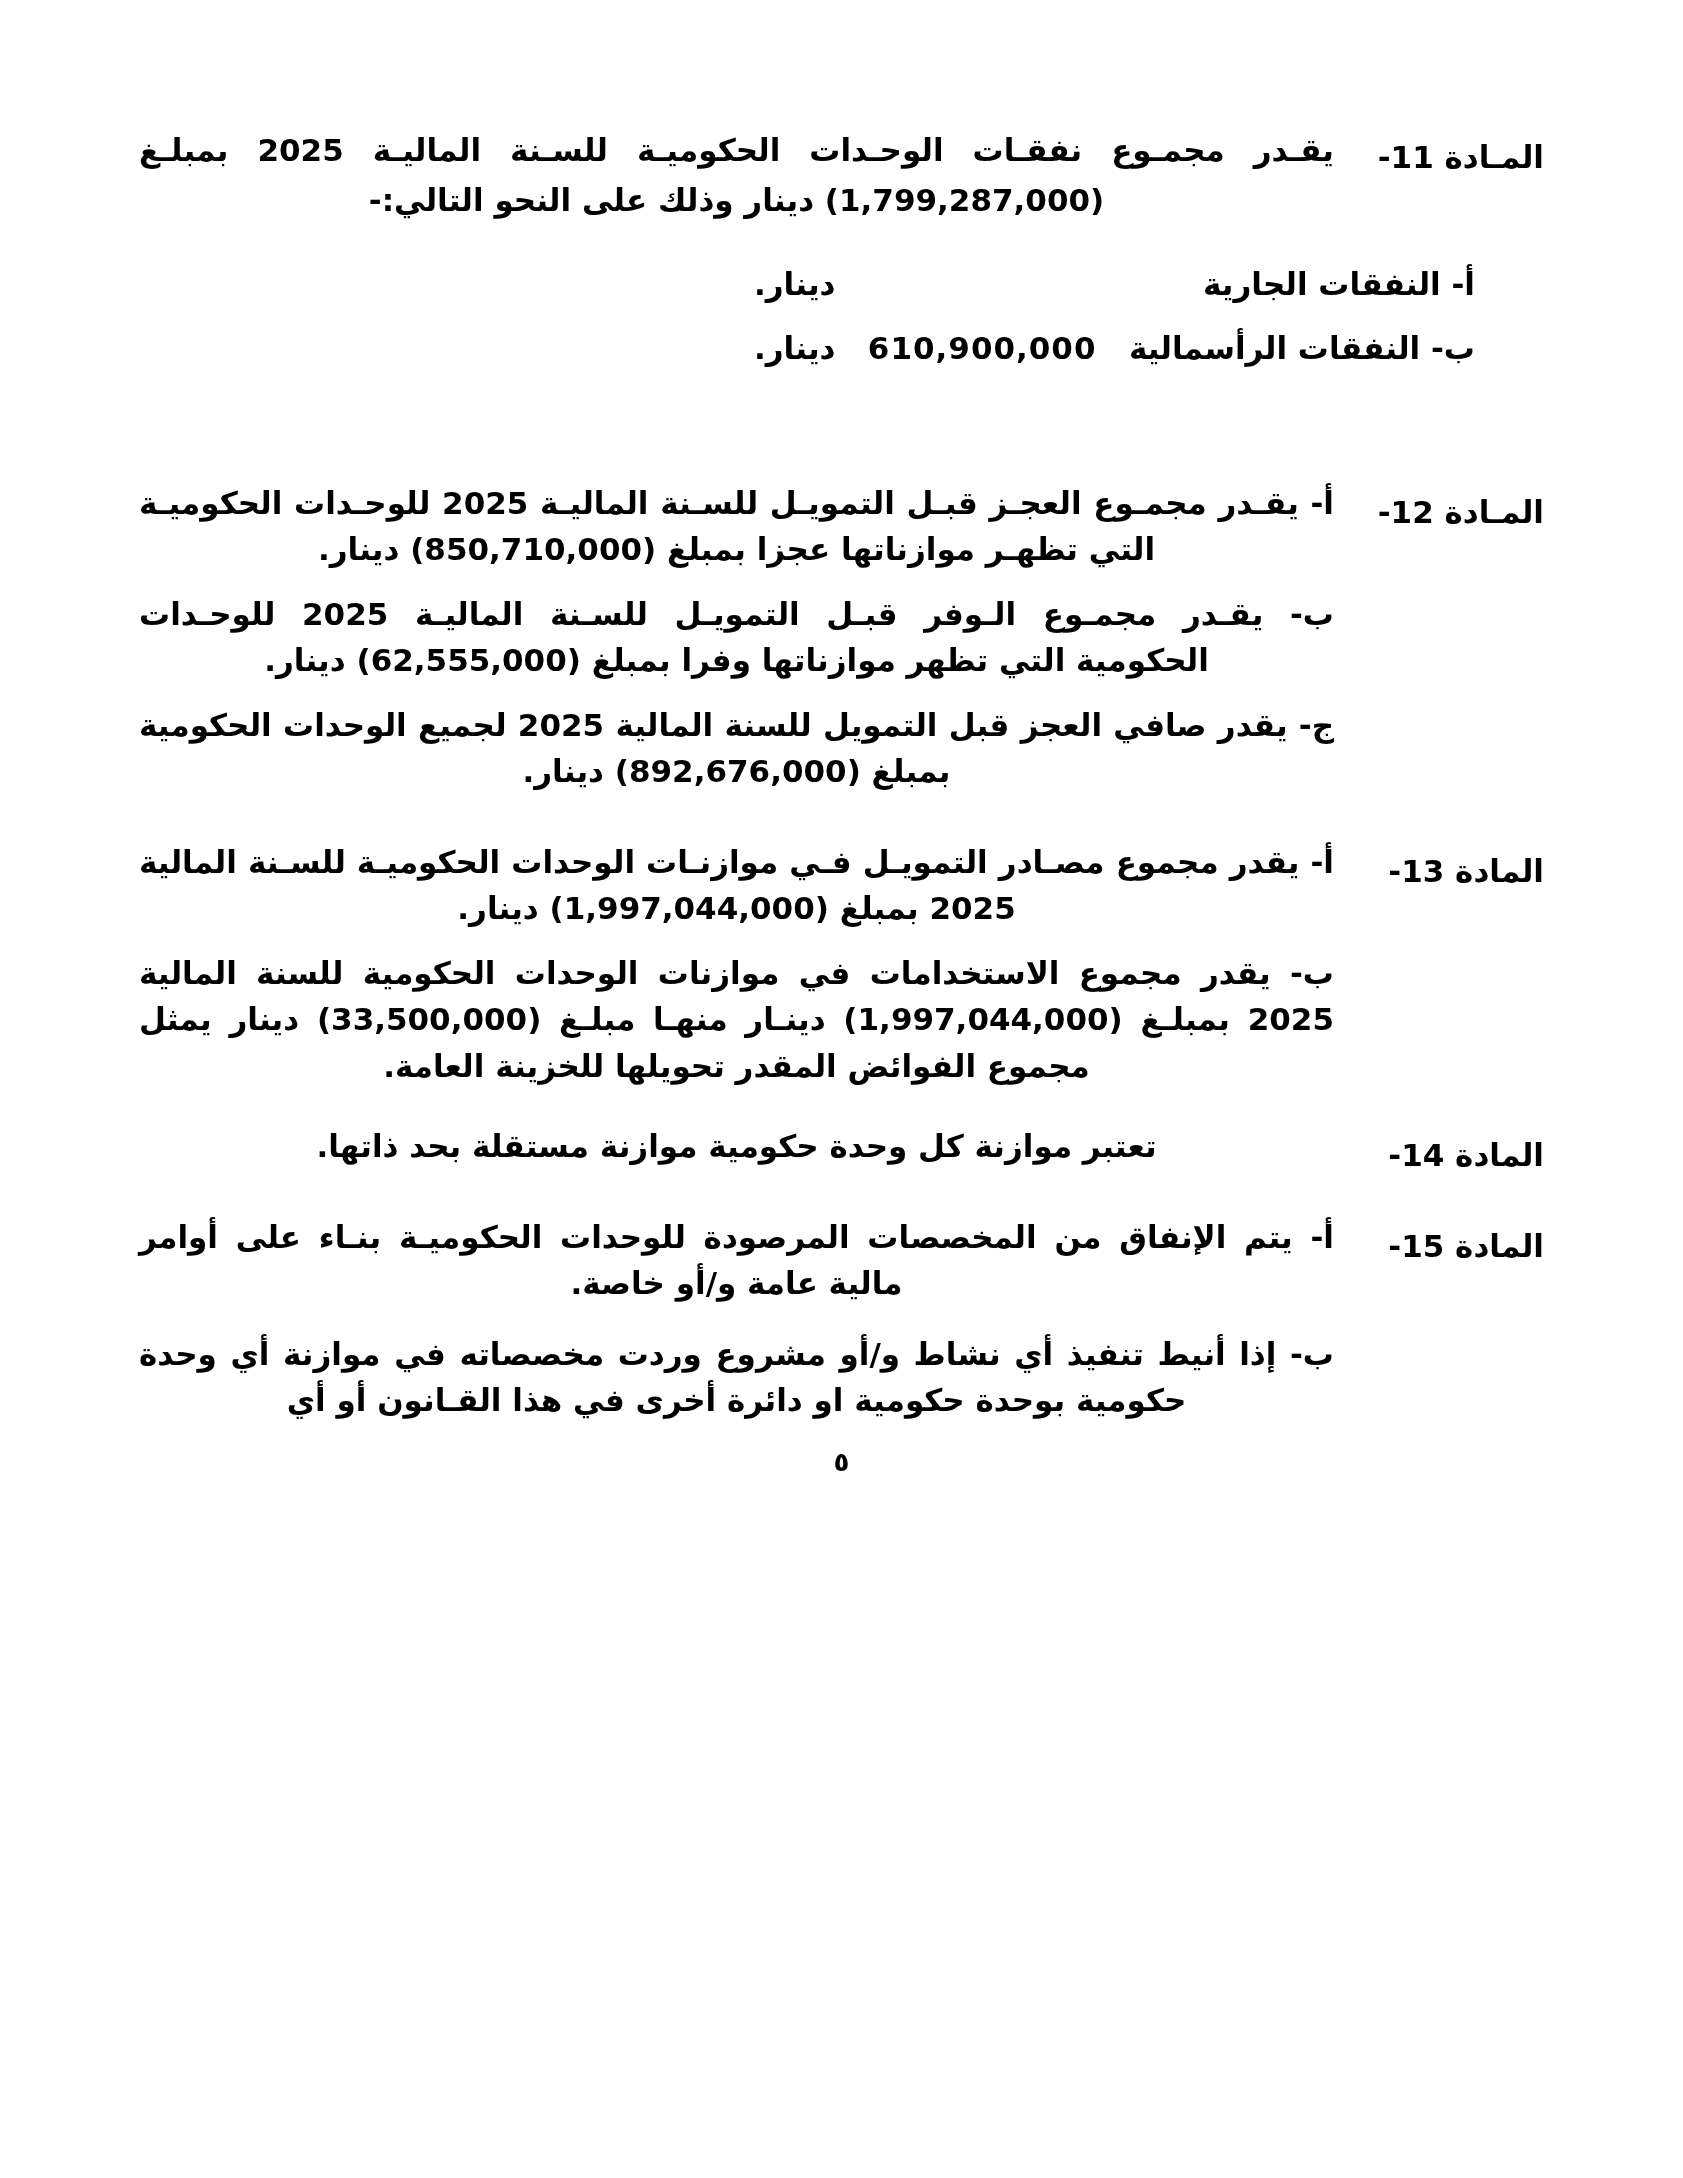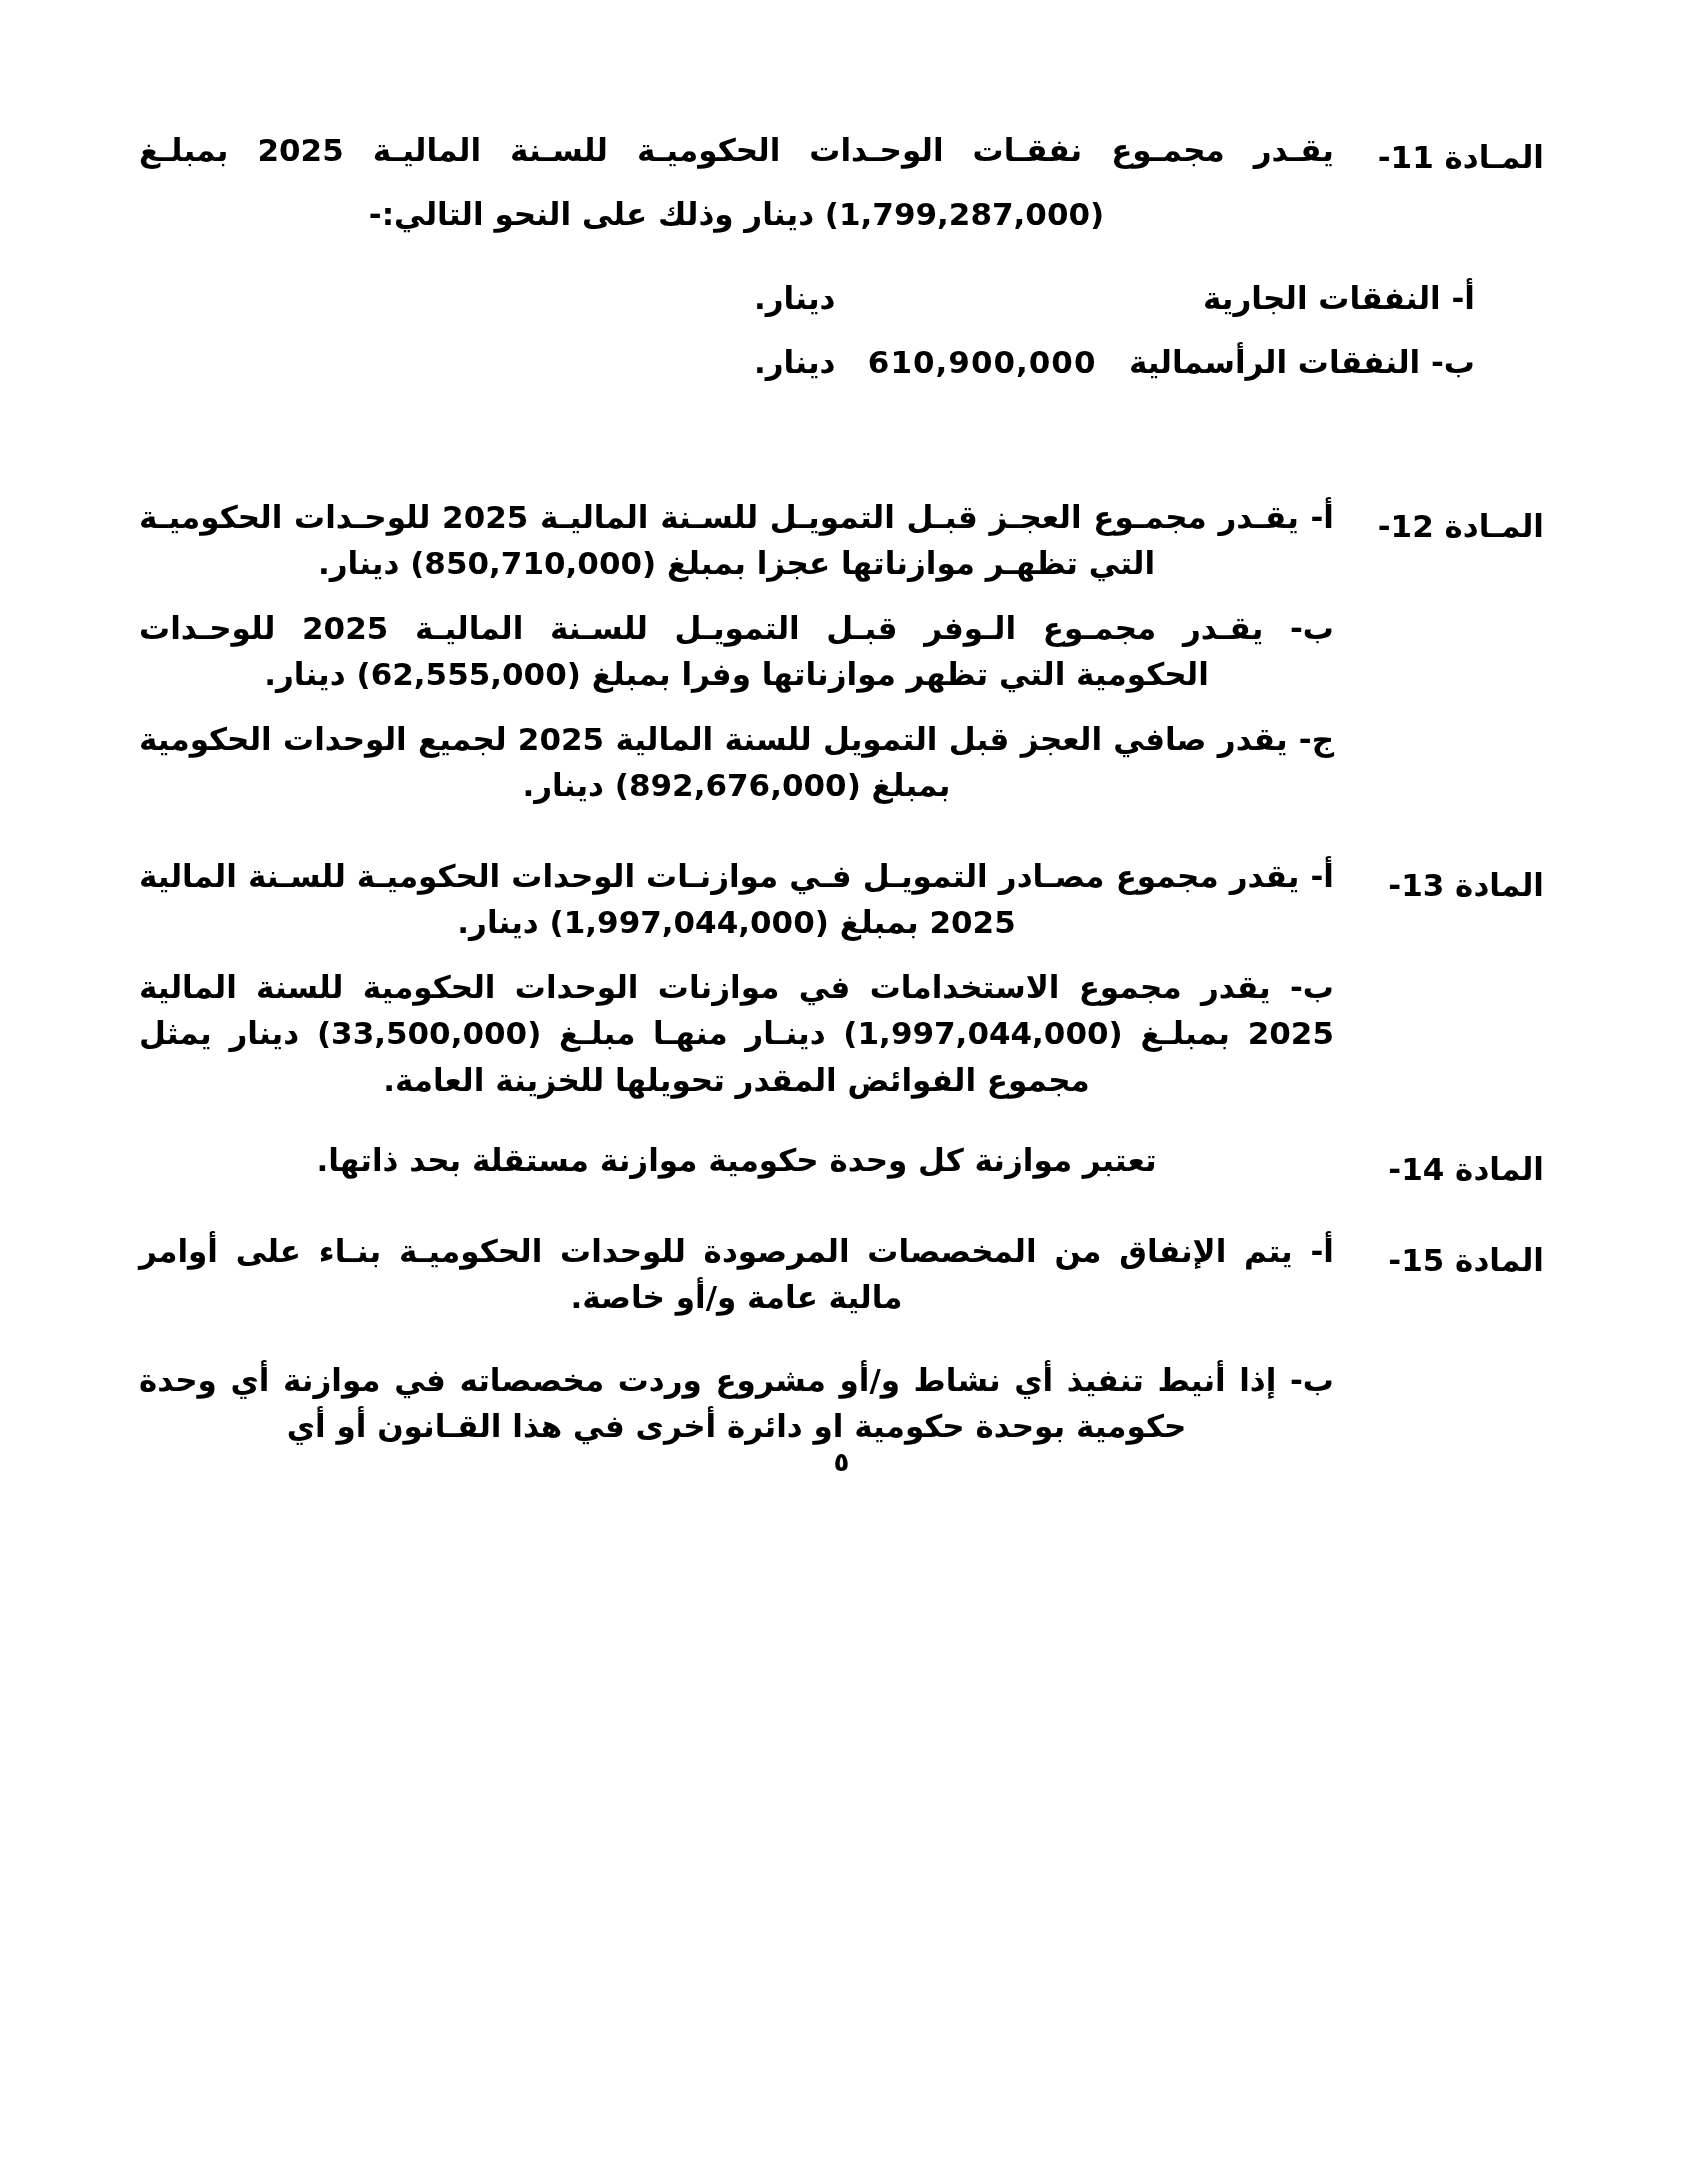--- a/index.html
+++ b/index.html
@@ -31,21 +31,21 @@
   .article-body { padding-right: 210px; }
   .article-body p {
     text-align: justify;
     text-align-last: center;
     text-justify: inter-word;
     line-height: 1.5;
   }
   
   .article-11 .article-body p { line-height: 1.62; }
   .a11-intro { text-align: justify; text-align-last: justify !important; }
-  .a11-line2 { margin-top: 14px; }
+  .a11-line2 { }
   .budget-table {
     width: 721px;
     margin: 28px auto 0 0;
     margin-right: 69px;
   }
   .budget-row {
     display: flex;
     justify-content: space-between;
     align-items: baseline;
     line-height: 2.05;
@@ -53,21 +53,21 @@
   .bt-item  { min-width: 297px; text-align: right; }
   .bt-amount{ min-width: 228px; text-align: center; letter-spacing: 1px; }
   .bt-unit  { min-width: 79px;  text-align: right; }
   
   .article-12 { margin-top: 99px; }
   .article-12 .article-body p + p,
   .article-13 .article-body p + p { margin-top: 18px; }
   .article-13 { margin-top: 44px; }
   .article-14 { margin-top: 34px; }
   .article-15 { margin-top: 44px; }
-  .article-15 .article-body p + p { margin-top: 36px; }
+  .article-15 .article-body p + p { margin-top: 24px; }
   .page-number {
     position: absolute;
     top: 1447px;
     left: 0;
     width: 100%;
     text-align: center;
     font-size: 26px;
     font-weight: 700;
   }
 </style>

